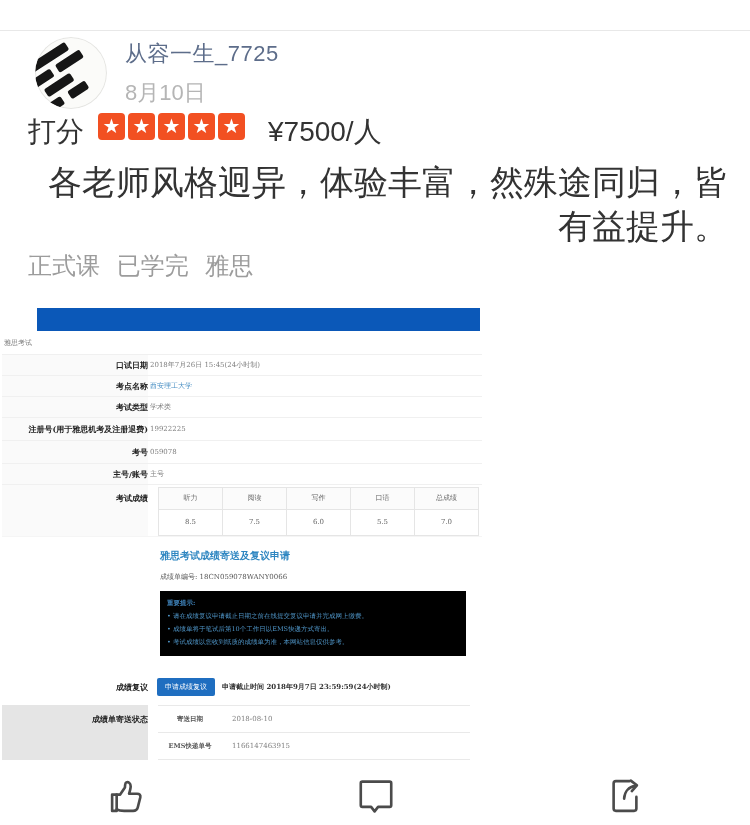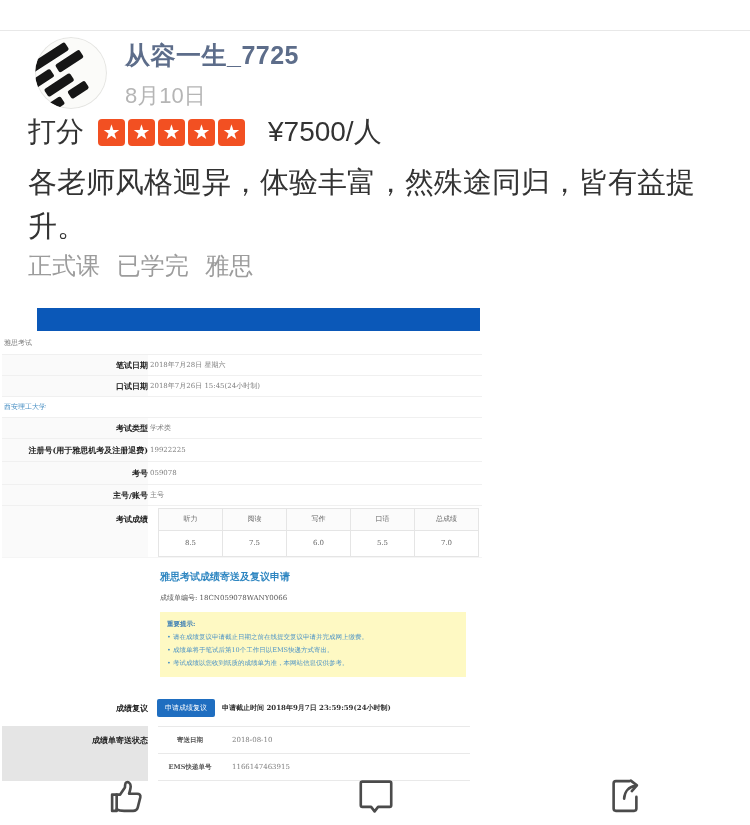--- a/index.html
+++ b/index.html
@@ -7,35 +7,35 @@
     width:750px;height:825px;background:#ffffff;
     font-family:"Liberation Sans","DejaVu Sans",sans-serif;
     color:#333;overflow:hidden;position:relative;
   }
   .top-hairline{position:absolute;top:30px;left:0;width:750px;height:1px;background:#e8e8e8;}
 
   
   .header{position:absolute;top:37px;left:35px;display:flex;}
   .avatar{width:72px;height:72px;border-radius:50%;overflow:hidden;background:#fff;box-shadow:0 0 0 1px #eee inset;}
   .user-meta{margin-left:18px;padding-top:2px;}
-  .username{font-size:25px;color:#5d6d8a;font-weight:700;letter-spacing:.5px;}
+  .username{font-size:22px;color:#5d6d8a;font-weight:400;letter-spacing:.5px;}
   .post-date{font-size:22px;color:#b5b5b5;margin-top:9px;}
 
   
-  .rating-row{position:absolute;top:113px;left:28px;display:flex;align-items:center;}
+  .rating-row{position:absolute;top:113px;left:28px;display:flex;align-items:flex-start;}
   .rating-label{font-size:28px;color:#333;}
   .stars{display:flex;margin-left:14px;}
   .star{width:27px;height:27px;border-radius:4px;background:#f25022;color:#fff;
         font-size:20px;line-height:27px;text-align:center;margin-right:3px;
         font-family:"DejaVu Sans",sans-serif;}
   .price{font-size:28px;color:#333;margin-left:20px;}
 
   
   .review-text{position:absolute;top:160px;left:28px;width:700px;
-        font-size:29px;line-height:44px;color:#333;}
+        font-size:34px;line-height:44px;color:#333;text-align:right;}
   .tags{position:absolute;top:250px;left:28px;font-size:24px;color:#9c9c9c;}
   .tags span{margin-right:10px;}
 
   
   .report{position:absolute;top:300px;left:2px;width:480px;background:#fff;
         font-family:"DejaVu Serif","Liberation Serif",serif;padding-top:8px;}
   .report-bar{margin-left:35px;width:443px;height:23px;background:#0b58b8;}
   .r-row{display:flex;align-items:center;border-bottom:1px solid #f0f0f0;}
   .r-label{width:146px;text-align:right;font-size:8px;font-weight:bold;color:#222;
         background:#fafafa;align-self:stretch;display:flex;align-items:center;justify-content:flex-end;}
@@ -45,21 +45,21 @@
   .score-row{display:flex;border-bottom:1px solid #f5f5f5;}
   .score-row .r-label{align-items:flex-start;padding-top:8px;}
   .score-table{margin-left:10px;margin-top:2px;display:grid;grid-template-columns:repeat(5,64px);
         border-left:1px solid #e5e5e5;border-top:1px solid #e5e5e5;}
   .score-table div{border-right:1px solid #e5e5e5;border-bottom:1px solid #e5e5e5;
         text-align:center;font-size:7px;color:#666;}
   .score-head{height:21px;line-height:21px;background:#fbfbfb;}
   .score-val{height:25px;line-height:25px;}
   .report-link{margin:12px 0 0 158px;font-size:10px;font-weight:bold;color:#2e86c1;}
   .report-no{margin:9px 0 0 158px;font-size:7px;color:#555;}
-  .notice-box{margin:9px 0 0 158px;width:306px;background:#fef9c3;padding:8px 7px 9px 7px;box-sizing:border-box;}
+  .notice-box{margin:9px 0 0 158px;width:306px;background:#000000;padding:8px 7px 9px 7px;box-sizing:border-box;}
   .notice-title{font-size:6.5px;color:#3d7fb5;font-weight:bold;}
   .notice-item{font-size:6.5px;color:#4e94c6;margin-top:4px;line-height:9px;}
   .notice-item::before{content:"• ";}
   .appeal-row{display:flex;align-items:center;margin-top:17px;height:28px;}
   .appeal-btn{margin-left:9px;height:18px;padding:0 8px;background:#1f6ec0;color:#fff;
         font-size:7px;line-height:18px;border:none;border-radius:2px;font-family:inherit;}
   .appeal-deadline{margin-left:7px;font-size:7px;font-weight:bold;color:#333;}
   .delivery-row{display:flex;margin-top:4px;}
   .delivery-row .r-label{align-items:flex-start;padding-top:9px;background:#e5e5e5;}
   .sub-table{margin-left:10px;width:312px;border-top:1px solid #e9e9e9;}
@@ -128,28 +128,25 @@
   <span>雅思</span>
 </div>
 
 <div class="report">
   <div class="report-bar"></div>
 
   <div class="r-row h23">
     <div class="r-value">雅思考试</div>
   </div>
   <div class="r-row h20">
-    <div class="r-label">笔试日期</div>
-    <div class="r-value">2018年7月28日 星期六</div>
-  </div>
-  <div class="r-row h20">
     <div class="r-label">口试日期</div>
     <div class="r-value">2018年7月26日 15:45(24小时制)</div>
   </div>
   <div class="r-row h20">
+    <div class="r-label">考点名称</div>
     <div class="r-value link">西安理工大学</div>
   </div>
   <div class="r-row h20">
     <div class="r-label">考试类型</div>
     <div class="r-value">学术类</div>
   </div>
   <div class="r-row h22">
     <div class="r-label">注册号(用于雅思机考及注册退费)</div>
     <div class="r-value">19922225</div>
   </div>

